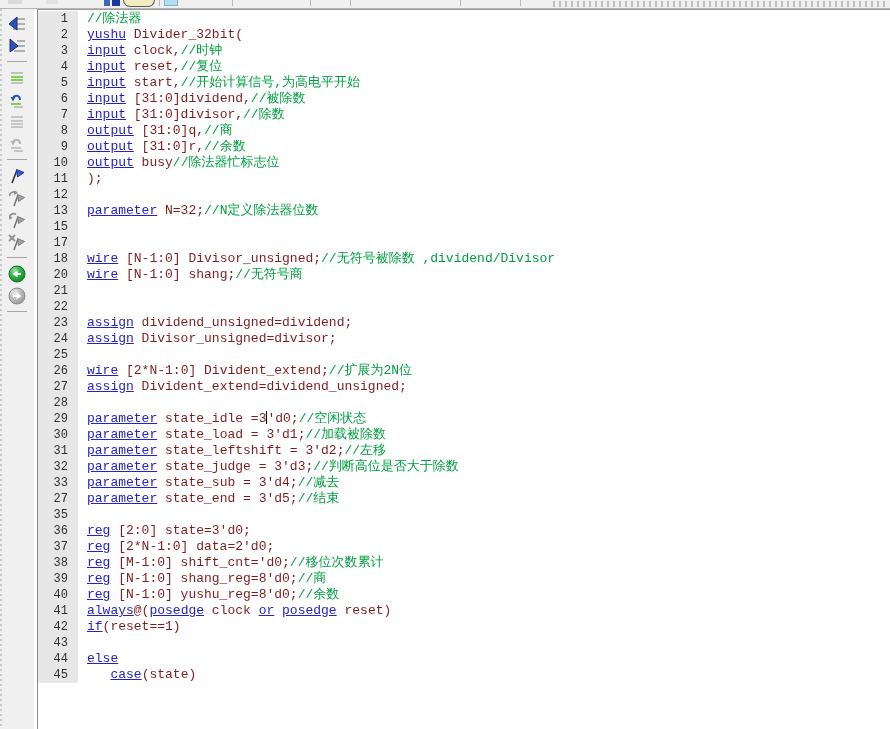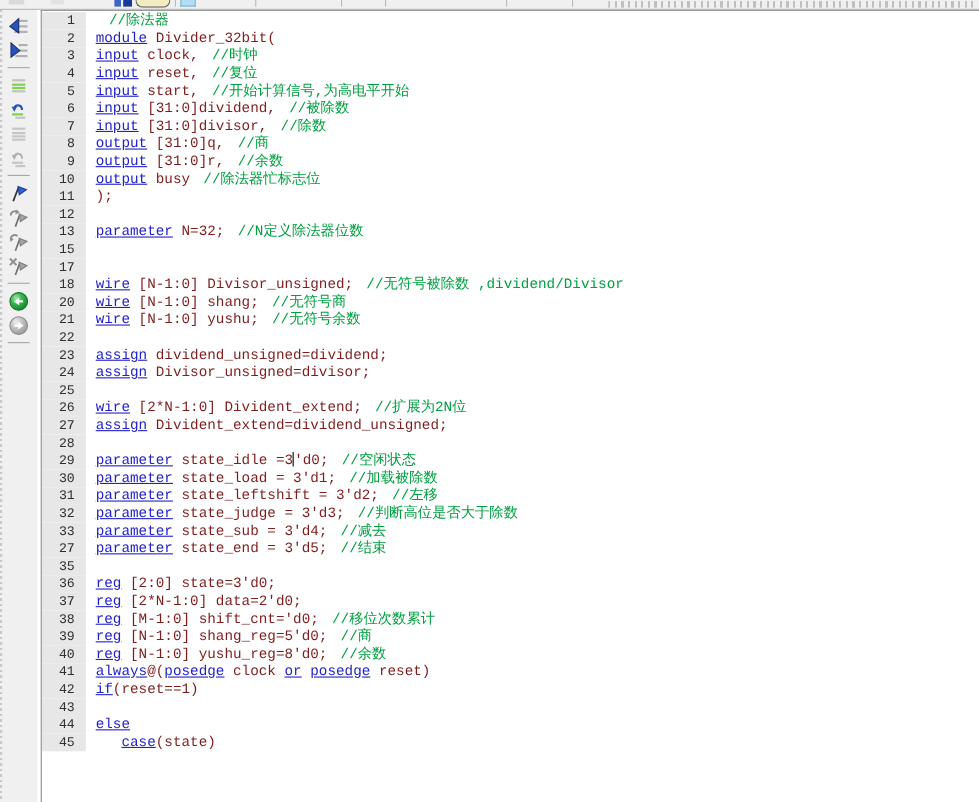--- a/index.html
+++ b/index.html
@@ -36,21 +36,21 @@
   
   .editor { flex:1 1 auto; margin-left:3px; border-left:1px solid #8a8a8a;
             border-top:1px solid #9a9a9a; background:#fff; overflow:hidden; padding-top:1px; }
   .code-line { display:flex; height:16px; line-height:16px; white-space:pre;
                font-family:"Liberation Mono","DejaVu Sans Mono",monospace; font-size:13px; }
   .ln { flex:0 0 40px; background:#e7e7e7; color:#303030; text-align:right;
         padding-right:10px; font-size:12px; }
   .lt { padding-left:9px; color:#000; }
   .kw { color:#2222cc; text-decoration:underline; }
   .pl { color:#7f1d1d; }
-  .cm { color:#00a040;margin-left:12px; }
+  .cm { color:#00a040; }
   .caret { display:inline-block; width:1px; height:13px; background:#000;
            vertical-align:-2px; }
 </style>
 </head>
 <body>
 
 <svg width="0" height="0" style="position:absolute">
   <defs>
     <radialGradient id="gGreen" cx="35%" cy="30%" r="75%">
       <stop offset="0%" stop-color="#9fe3a8"></stop>
@@ -191,55 +191,55 @@
         <path d="M5 8 H8.5 V5.5 L13.5 9 L8.5 12.5 V10 H5 Z" fill="#ffffff"></path>
       </svg>
     </div>
 
     <div class="sb-div"></div>
   </div>
 
   <div class="editor">
     <div>
         <div class="code-line"><span class="ln">1</span><span class="lt"><span class="cm">//除法器</span></span></div>
-        <div class="code-line"><span class="ln">2</span><span class="lt"><span class="kw">module</span><span class="pl"> Divider_32bit(</span></span></div>
+        <div class="code-line"><span class="ln">2</span><span class="lt"><span class="kw">yushu</span><span class="pl"> Divider_32bit(</span></span></div>
         <div class="code-line"><span class="ln">3</span><span class="lt"><span class="kw">input</span><span class="pl"> clock,</span><span class="cm">//时钟</span></span></div>
         <div class="code-line"><span class="ln">4</span><span class="lt"><span class="kw">input</span><span class="pl"> reset,</span><span class="cm">//复位</span></span></div>
         <div class="code-line"><span class="ln">5</span><span class="lt"><span class="kw">input</span><span class="pl"> start,</span><span class="cm">//开始计算信号,为高电平开始</span></span></div>
         <div class="code-line"><span class="ln">6</span><span class="lt"><span class="kw">input</span><span class="pl"> [31:0]dividend,</span><span class="cm">//被除数</span></span></div>
         <div class="code-line"><span class="ln">7</span><span class="lt"><span class="kw">input</span><span class="pl"> [31:0]divisor,</span><span class="cm">//除数</span></span></div>
         <div class="code-line"><span class="ln">8</span><span class="lt"><span class="kw">output</span><span class="pl"> [31:0]q,</span><span class="cm">//商</span></span></div>
         <div class="code-line"><span class="ln">9</span><span class="lt"><span class="kw">output</span><span class="pl"> [31:0]r,</span><span class="cm">//余数</span></span></div>
         <div class="code-line"><span class="ln">10</span><span class="lt"><span class="kw">output</span><span class="pl"> busy</span><span class="cm">//除法器忙标志位</span></span></div>
         <div class="code-line"><span class="ln">11</span><span class="lt"><span class="pl">);</span></span></div>
         <div class="code-line"><span class="ln">12</span><span class="lt"></span></div>
         <div class="code-line"><span class="ln">13</span><span class="lt"><span class="kw">parameter</span><span class="pl"> N=32;</span><span class="cm">//N定义除法器位数</span></span></div>
         <div class="code-line"><span class="ln">15</span><span class="lt"></span></div>
         <div class="code-line"><span class="ln">17</span><span class="lt"></span></div>
         <div class="code-line"><span class="ln">18</span><span class="lt"><span class="kw">wire</span><span class="pl"> [N-1:0] Divisor_unsigned;</span><span class="cm">//无符号被除数 ,dividend/Divisor</span></span></div>
         <div class="code-line"><span class="ln">20</span><span class="lt"><span class="kw">wire</span><span class="pl"> [N-1:0] shang;</span><span class="cm">//无符号商</span></span></div>
-        <div class="code-line"><span class="ln">21</span><span class="lt"><span class="kw">wire</span><span class="pl"> [N-1:0] yushu;</span><span class="cm">//无符号余数</span></span></div>
+        <div class="code-line"><span class="ln">21</span></div>
         <div class="code-line"><span class="ln">22</span><span class="lt"></span></div>
         <div class="code-line"><span class="ln">23</span><span class="lt"><span class="kw">assign</span><span class="pl"> dividend_unsigned=dividend;</span></span></div>
         <div class="code-line"><span class="ln">24</span><span class="lt"><span class="kw">assign</span><span class="pl"> Divisor_unsigned=divisor;</span></span></div>
         <div class="code-line"><span class="ln">25</span><span class="lt"></span></div>
         <div class="code-line"><span class="ln">26</span><span class="lt"><span class="kw">wire</span><span class="pl"> [2*N-1:0] Divident_extend;</span><span class="cm">//扩展为2N位</span></span></div>
         <div class="code-line"><span class="ln">27</span><span class="lt"><span class="kw">assign</span><span class="pl"> Divident_extend=dividend_unsigned;</span></span></div>
         <div class="code-line"><span class="ln">28</span><span class="lt"></span></div>
         <div class="code-line"><span class="ln">29</span><span class="lt"><span class="kw">parameter</span><span class="pl"> state_idle =3</span><span class="caret"></span><span class="pl">'d0;</span><span class="cm">//空闲状态</span></span></div>
         <div class="code-line"><span class="ln">30</span><span class="lt"><span class="kw">parameter</span><span class="pl"> state_load = 3'd1;</span><span class="cm">//加载被除数</span></span></div>
         <div class="code-line"><span class="ln">31</span><span class="lt"><span class="kw">parameter</span><span class="pl"> state_leftshift = 3'd2;</span><span class="cm">//左移</span></span></div>
         <div class="code-line"><span class="ln">32</span><span class="lt"><span class="kw">parameter</span><span class="pl"> state_judge = 3'd3;</span><span class="cm">//判断高位是否大于除数</span></span></div>
         <div class="code-line"><span class="ln">33</span><span class="lt"><span class="kw">parameter</span><span class="pl"> state_sub = 3'd4;</span><span class="cm">//减去</span></span></div>
         <div class="code-line"><span class="ln">27</span><span class="lt"><span class="kw">parameter</span><span class="pl"> state_end = 3'd5;</span><span class="cm">//结束</span></span></div>
         <div class="code-line"><span class="ln">35</span><span class="lt"></span></div>
         <div class="code-line"><span class="ln">36</span><span class="lt"><span class="kw">reg</span><span class="pl"> [2:0] state=3'd0;</span></span></div>
         <div class="code-line"><span class="ln">37</span><span class="lt"><span class="kw">reg</span><span class="pl"> [2*N-1:0] data=2'd0;</span></span></div>
         <div class="code-line"><span class="ln">38</span><span class="lt"><span class="kw">reg</span><span class="pl"> [M-1:0] shift_cnt='d0;</span><span class="cm">//移位次数累计</span></span></div>
-        <div class="code-line"><span class="ln">39</span><span class="lt"><span class="kw">reg</span><span class="pl"> [N-1:0] shang_reg=5'd0;</span><span class="cm">//商</span></span></div>
+        <div class="code-line"><span class="ln">39</span><span class="lt"><span class="kw">reg</span><span class="pl"> [N-1:0] shang_reg=8'd0;</span><span class="cm">//商</span></span></div>
         <div class="code-line"><span class="ln">40</span><span class="lt"><span class="kw">reg</span><span class="pl"> [N-1:0] yushu_reg=8'd0;</span><span class="cm">//余数</span></span></div>
         <div class="code-line"><span class="ln">41</span><span class="lt"><span class="kw">always</span><span class="pl">@(</span><span class="kw">posedge</span><span class="pl"> clock </span><span class="kw">or</span><span class="pl"> </span><span class="kw">posedge</span><span class="pl"> reset)</span></span></div>
         <div class="code-line"><span class="ln">42</span><span class="lt"><span class="kw">if</span><span class="pl">(reset==1)</span></span></div>
         <div class="code-line"><span class="ln">43</span></div>
         <div class="code-line"><span class="ln">44</span><span class="lt"><span class="kw">else</span></span></div>
         <div class="code-line"><span class="ln">45</span><span class="lt"><span class="pl">   </span><span class="kw">case</span><span class="pl">(state)</span></span></div>
       </div>
   </div>
 </div>
 

